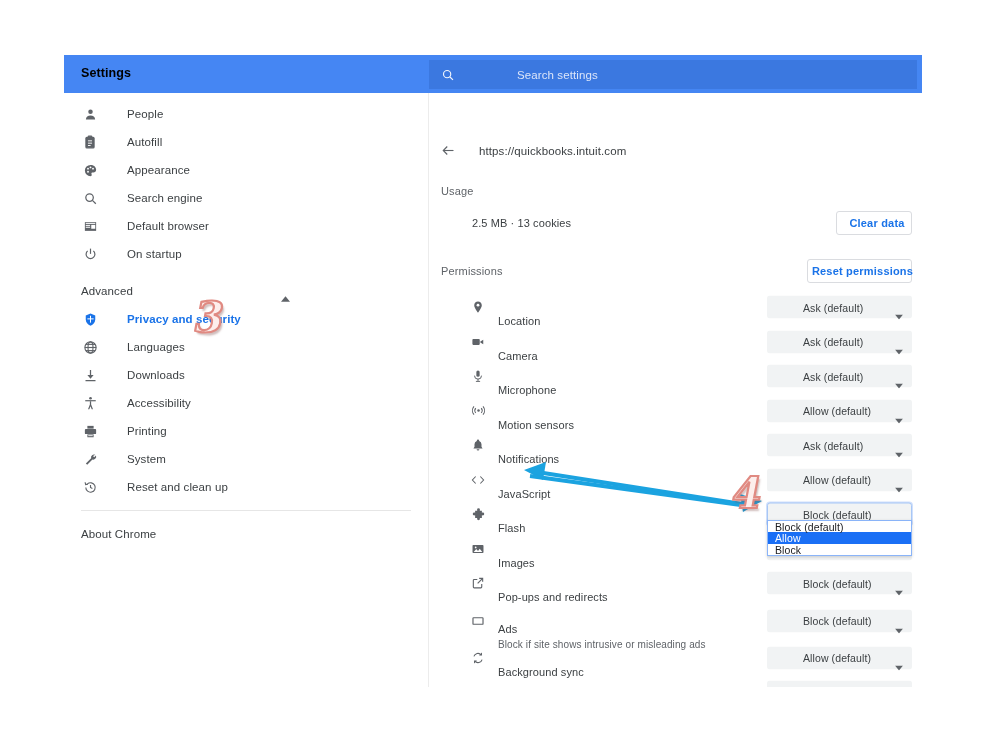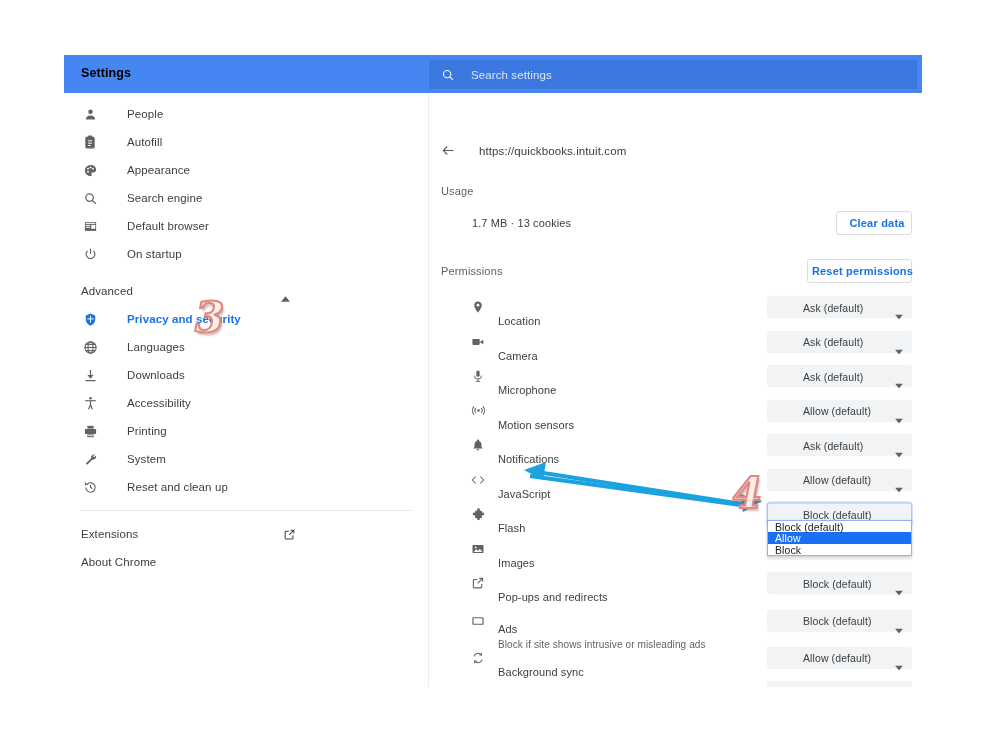--- a/index.html
+++ b/index.html
@@ -26,21 +26,21 @@
   }
   .topbar-title {
     position: absolute; left: 17px; top: 11px;
     font-size: 12.5px; font-weight: bold; color: #000000;
     letter-spacing: .1px;
   }
   .searchbox {
     position: absolute; left: 365px; top: 5px;
     width: 488px; height: 29px;
     background: #3b78e0;
-    display: flex; align-items: center;
+    display: flex; align-items: center; gap: 46px;
   }
   .searchbox .sicon { margin-left: 12px; width: 14px; height: 14px; opacity: .92; }
   .searchbox .slabel {
     margin-left: 16px; font-size: 11.5px; color: #dbe5f9; letter-spacing: .1px;
   }
 
   
   .sidebar {
     position: absolute; left: 0; top: 38px; width: 365px; height: 594px;
     background: #ffffff; border-right: 1px solid #ececec;
@@ -337,50 +337,40 @@
             <path d="M4.5 12a7.5 7.5 0 1 0 2.6-5.7"></path>
               <polyline points="3.4,3.6 4.2,7.4 8,6.6" fill="none"></polyline>
             <polyline points="12,8 12,12 15,13.6" fill="none"></polyline>
           </svg>
         </span>
         <span class="lbl">Reset and clean up</span>
       </div>
 
       <div class="nav-divider"></div>
 
-      <div class="nav-plain">
-        <span class="lbl">Extensions</span>
-        <span class="ext">
-          <svg width="13" height="13" viewBox="0 0 24 24" fill="none" stroke="currentColor" stroke-width="1.9">
-            <path d="M14 4h6v6"></path>
-              <path d="M20 4 11.4 12.6"></path>
-            <path d="M18.4 13.6V19a1.4 1.4 0 0 1-1.4 1.4H5.4A1.4 1.4 0 0 1 4 19V7.4A1.4 1.4 0 0 1 5.4 6h5.4"></path>
-          </svg>
-        </span>
-      </div>
 
       <div class="nav-plain">
         <span class="lbl">About Chrome</span>
       </div>
     </div>
 
     <div class="main">
 
       <div class="crumb">
         <span class="back">
           <svg width="15" height="15" viewBox="0 0 24 24" fill="none" stroke="currentColor" stroke-width="1.8">
             <line x1="4" y1="12" x2="20" y2="12"></line>
               <polyline points="10,5.6 3.6,12 10,18.4"></polyline>
           </svg>
         </span>
         <span class="url">https://quickbooks.intuit.com</span>
       </div>
 
       <div class="sec-label usage-label">Usage</div>
-      <div class="usage-value">1.7 MB · 13 cookies</div>
+      <div class="usage-value">2.5 MB · 13 cookies</div>
       <div class="btn-outline btn-clear">Clear data</div>
 
       <div class="sec-label perm-label">Permissions</div>
       <div class="btn-outline btn-reset">Reset permissions</div>
 
       <div class="perm-list">
 
         <div class="perm-row">
           <span class="pico">
             <svg width="14" height="14" viewBox="0 0 24 24" fill="currentColor">

